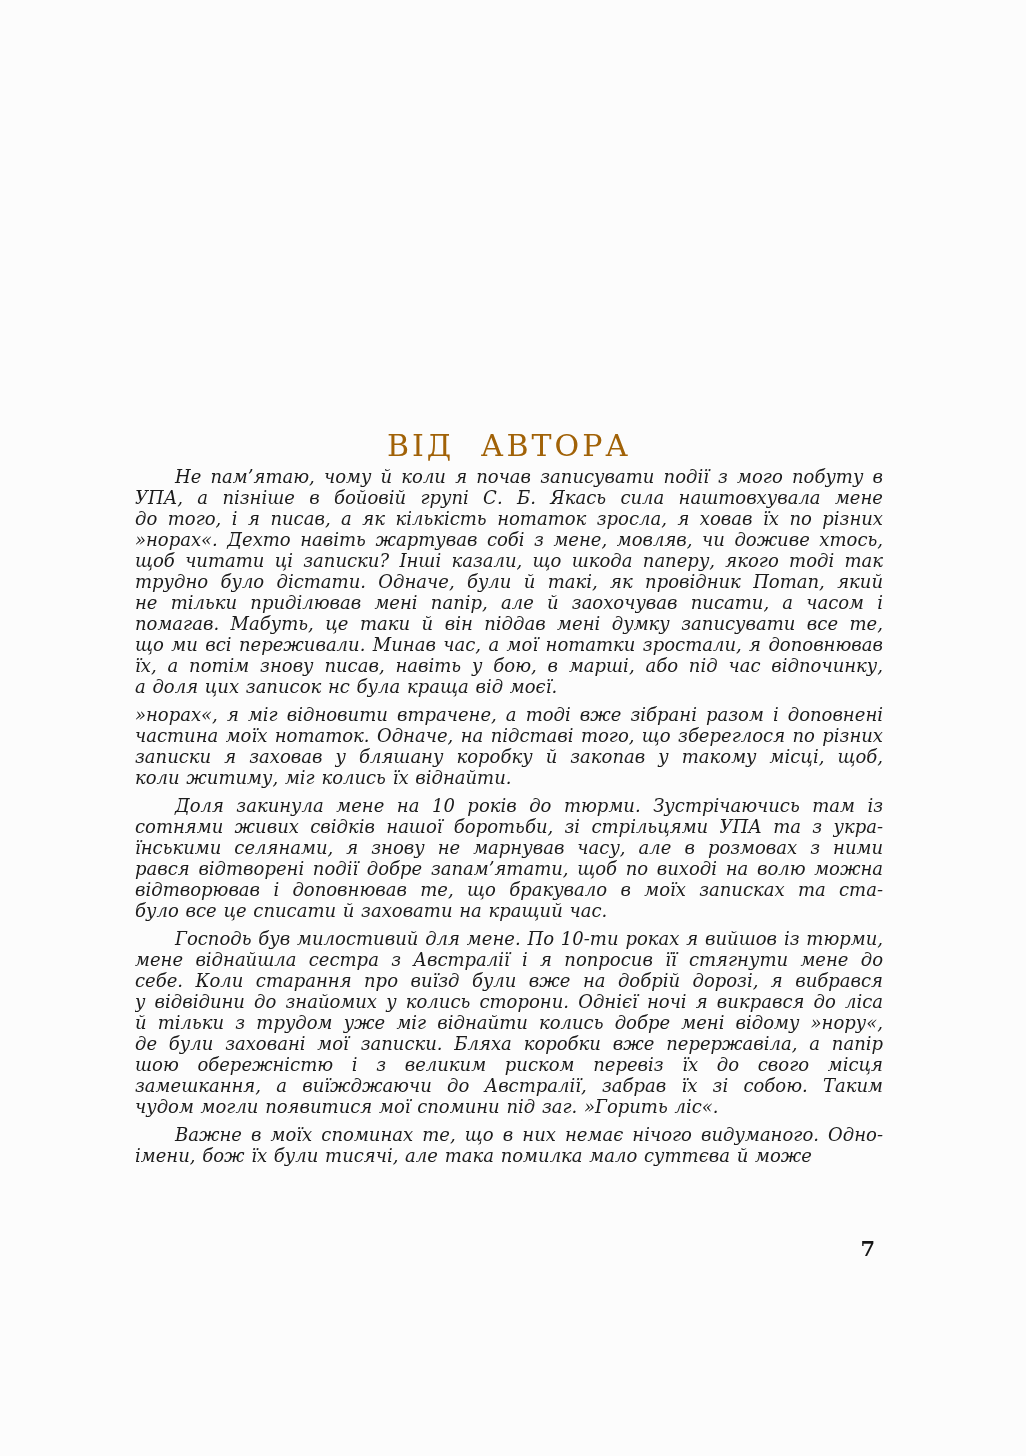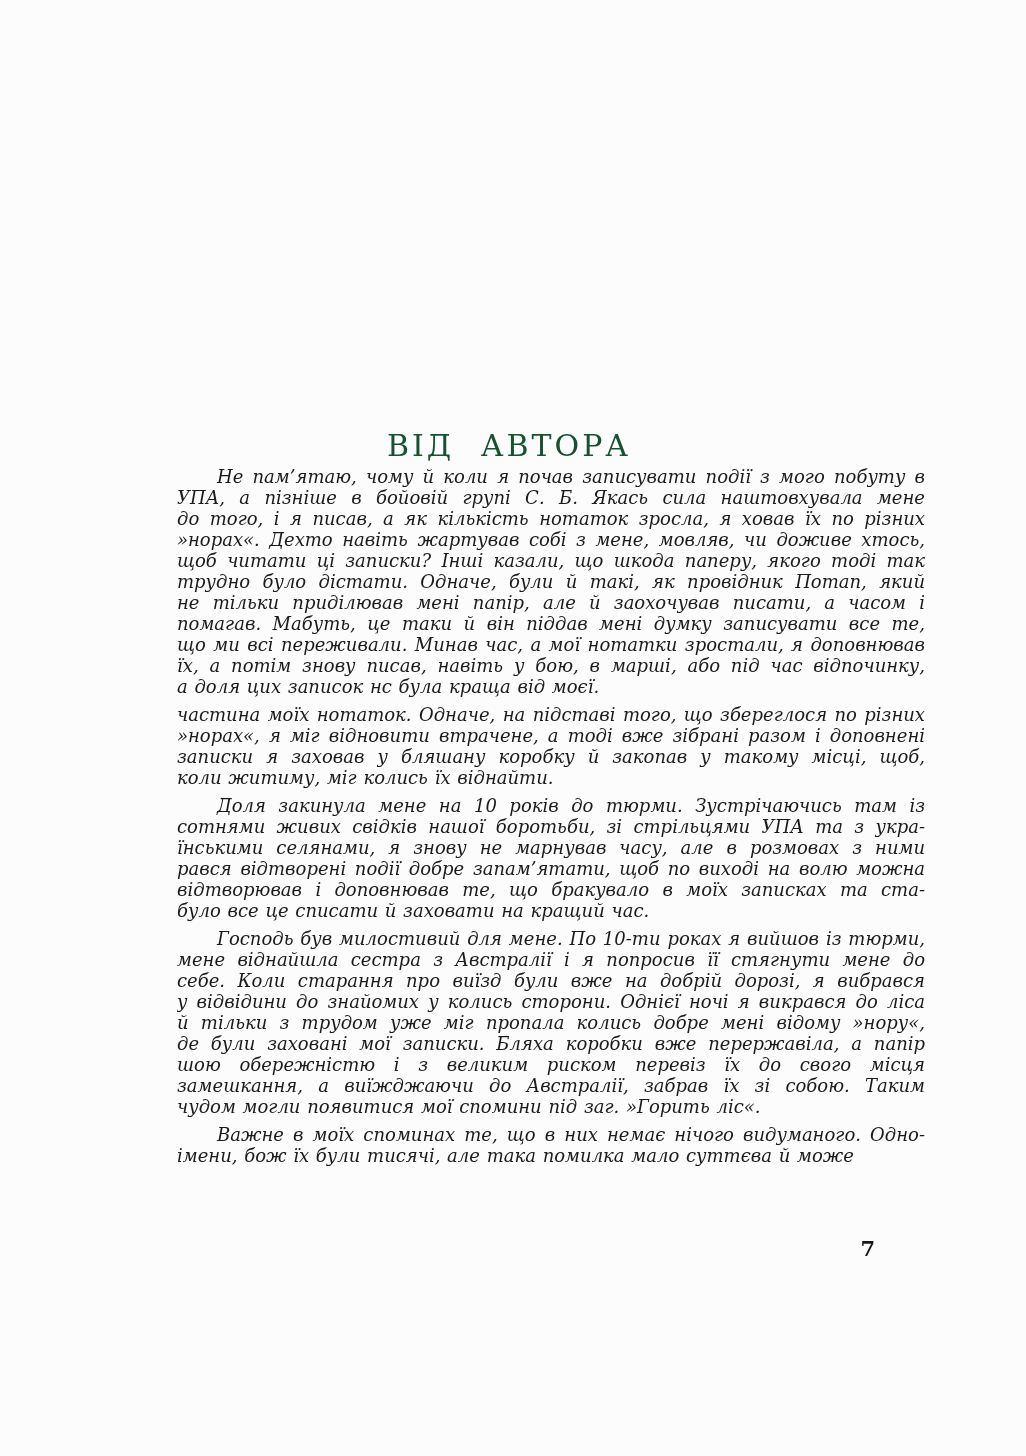--- a/index.html
+++ b/index.html
@@ -23,33 +23,32 @@
     left: 135px;
     width: 748px;
     text-align: center;
     font-family: "DejaVu Serif", "Liberation Serif", serif;
     font-style: normal;
     font-weight: 500;
     font-size: 30px;
     line-height: 32px;
     letter-spacing: 3px;
     word-spacing: 14px;
-    color: #14532d;
+    color: #a16207;
   }
   .body-text {
     position: absolute;
     top: 466px;
     left: 135px;
     width: 748px;
     font-family: "DejaVu Serif", "Liberation Serif", serif;
     font-style: italic;
     font-size: 18px;
     line-height: 21px;
     color: #1b1b1b;
-    margin-left: 42px;
   }
   .para {
     margin: 0;
     padding: 0;
   }
   .para + .para {
     margin-top: 7px;
   }
   .line {
     height: 21px;
@@ -98,41 +97,41 @@
       <div class="line">щоб читати ці записки? Інші казали, що шкода паперу, якого тоді так</div>
       <div class="line">трудно було дістати. Одначе, були й такі, як провідник Потап, який</div>
       <div class="line">не тільки приділював мені папір, але й заохочував писати, а часом і</div>
       <div class="line">помагав. Мабуть, це таки й він піддав мені думку записувати все те,</div>
       <div class="line">що ми всі переживали. Минав час, а мої нотатки зростали, я доповнював</div>
       <div class="line">їх, а потім знову писав, навіть у бою, в марші, або під час відпочинку,</div>
       <div class="line last">а доля цих записок нс була краща від моєї.</div>
     </div>
 
     <div class="para">
+      <div class="line">»норах«, я міг відновити втрачене, а тоді вже зібрані разом і доповнені</div>
       <div class="line">частина моїх нотаток. Одначе, на підставі того, що збереглося по різних</div>
-      <div class="line">»норах«, я міг відновити втрачене, а тоді вже зібрані разом і доповнені</div>
       <div class="line">записки я заховав у бляшану коробку й закопав у такому місці, щоб,</div>
       <div class="line last">коли житиму, міг колись їх віднайти.</div>
     </div>
 
     <div class="para">
       <div class="line first">Доля закинула мене на 10 років до тюрми. Зустрічаючись там із</div>
       <div class="line">сотнями живих свідків нашої боротьби, зі стрільцями УПА та з укра-</div>
       <div class="line">їнськими селянами, я знову не марнував часу, але в розмовах з ними</div>
       <div class="line">рався відтворені події добре запам’ятати, щоб по виході на волю можна</div>
       <div class="line">відтворював і доповнював те, що бракувало в моїх записках та ста-</div>
       <div class="line last">було все це списати й заховати на кращий час.</div>
     </div>
 
     <div class="para">
       <div class="line first">Господь був милостивий для мене. По 10-ти роках я вийшов із тюрми,</div>
       <div class="line">мене віднайшла сестра з Австралії і я попросив її стягнути мене до</div>
       <div class="line">себе. Коли старання про виїзд були вже на добрій дорозі, я вибрався</div>
       <div class="line">у відвідини до знайомих у колись сторони. Однієї ночі я викрався до ліса</div>
-      <div class="line">й тільки з трудом уже міг пропала колись добре мені відому »нору«,</div>
+      <div class="line">й тільки з трудом уже міг віднайти колись добре мені відому »нору«,</div>
       <div class="line">де були заховані мої записки. Бляха коробки вже перержавіла, а папір</div>
       <div class="line">шою обережністю і з великим риском перевіз їх до свого місця</div>
       <div class="line">замешкання, а виїжджаючи до Австралії, забрав їх зі собою. Таким</div>
       <div class="line last">чудом могли появитися мої спомини під заг. »Горить ліс«.</div>
     </div>
 
     <div class="para">
       <div class="line first">Важне в моїх споминах те, що в них немає нічого видуманого. Одно-</div>
       <div class="line last">імени, бож їх були тисячі, але така помилка мало суттєва й може</div>
     </div>

